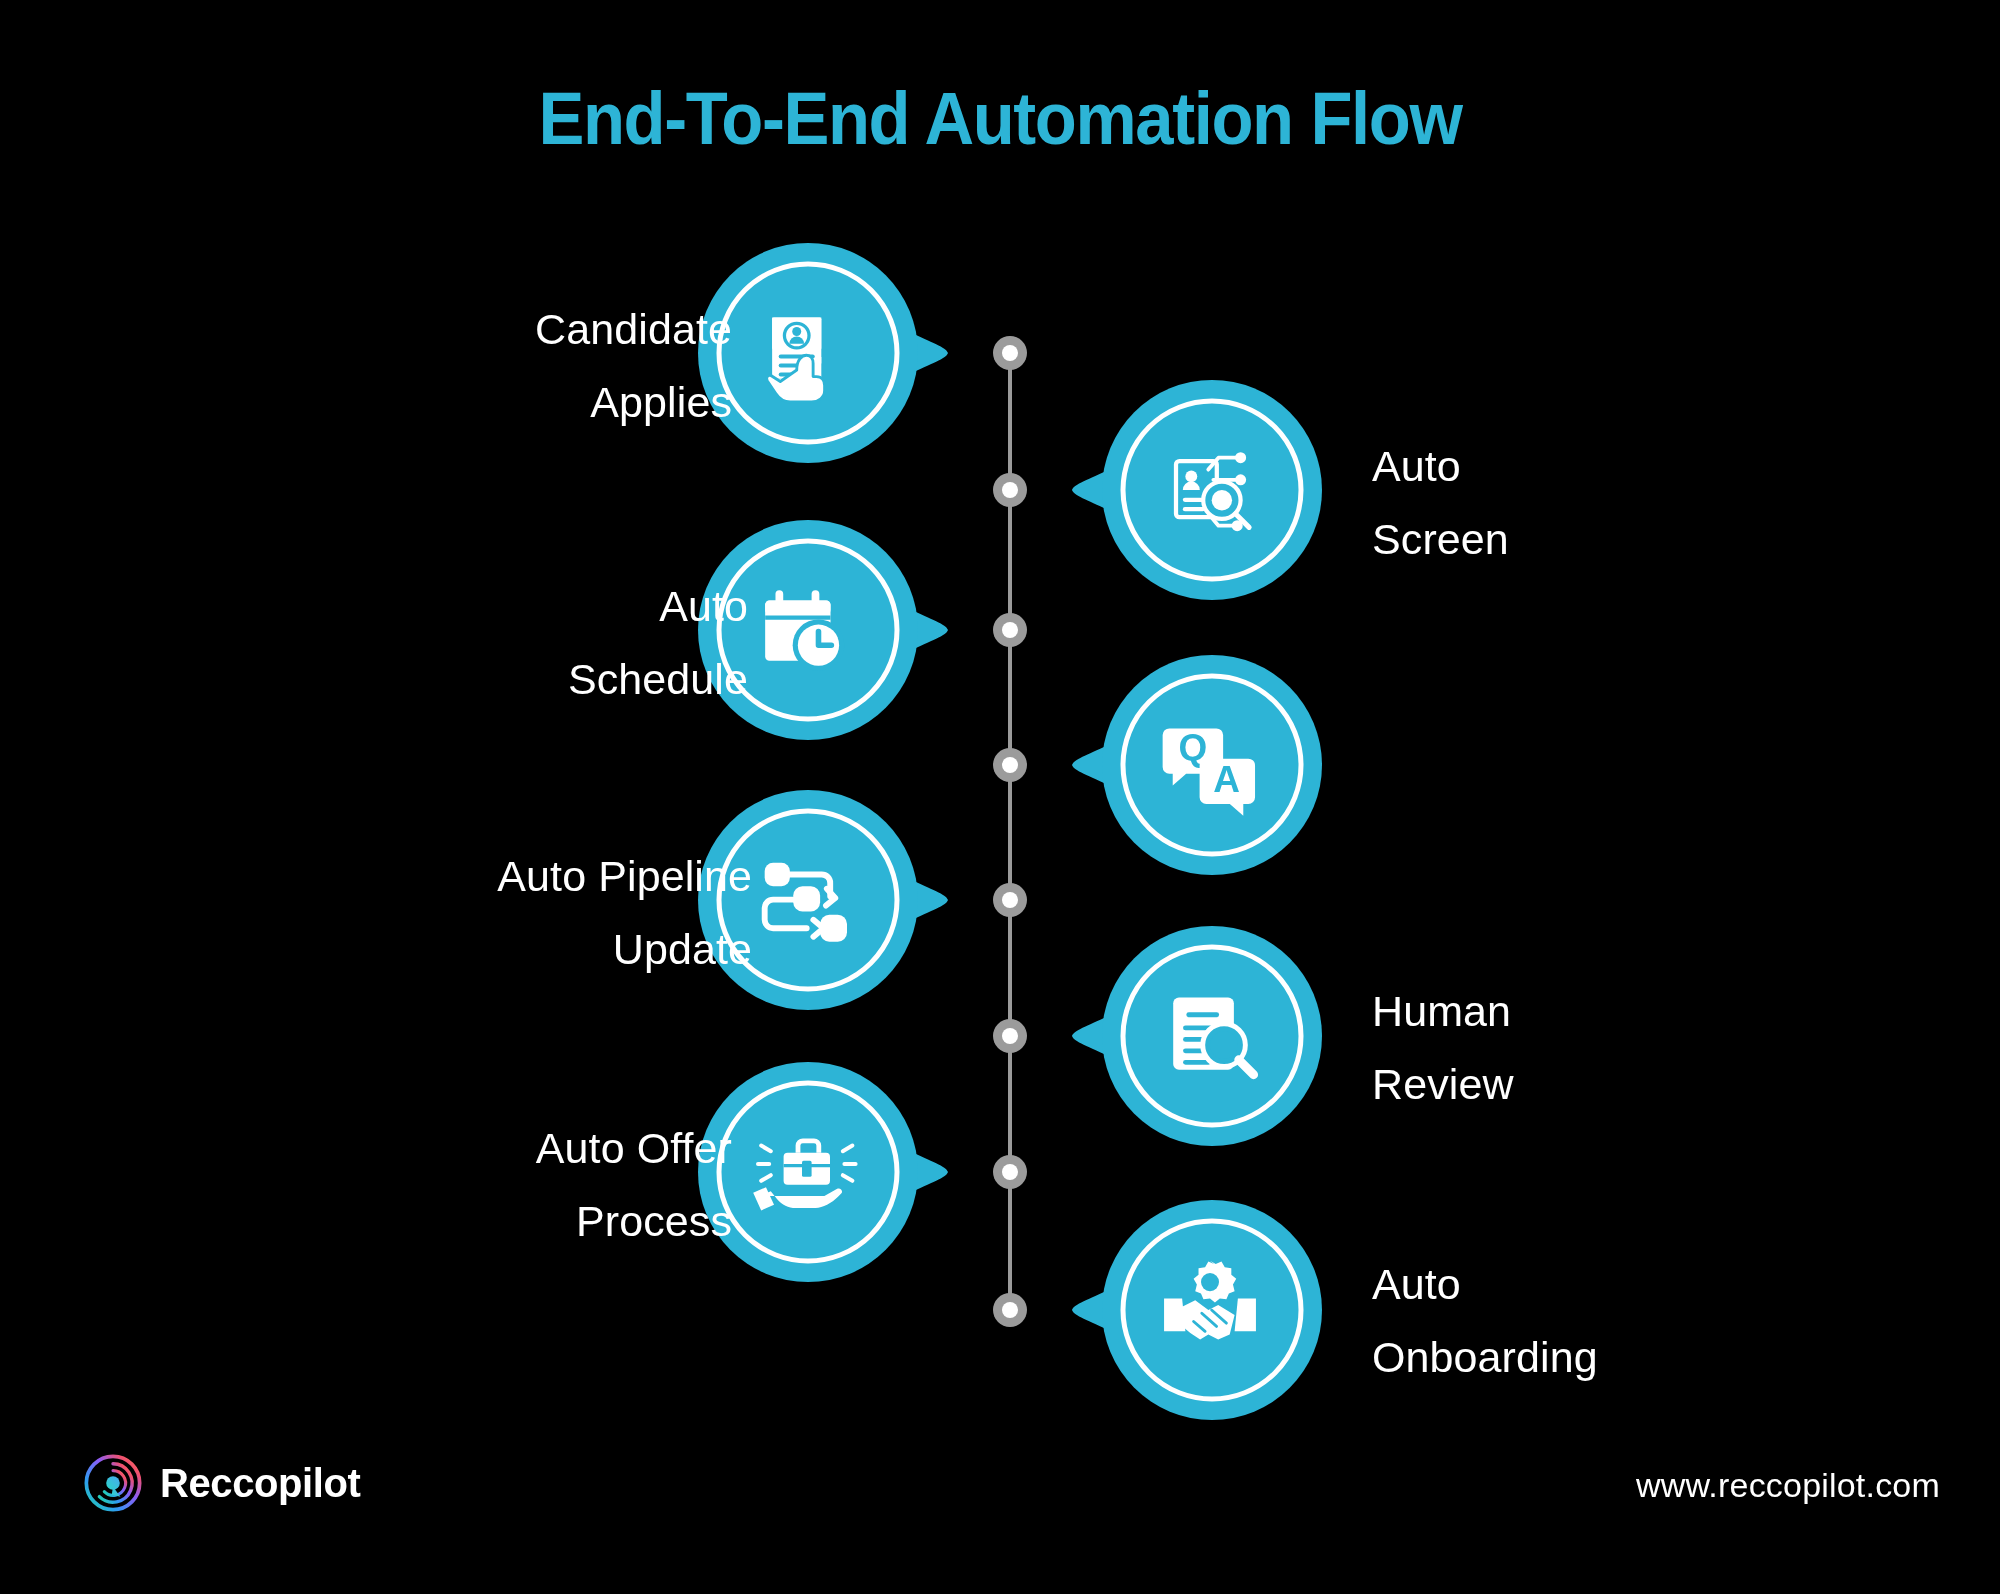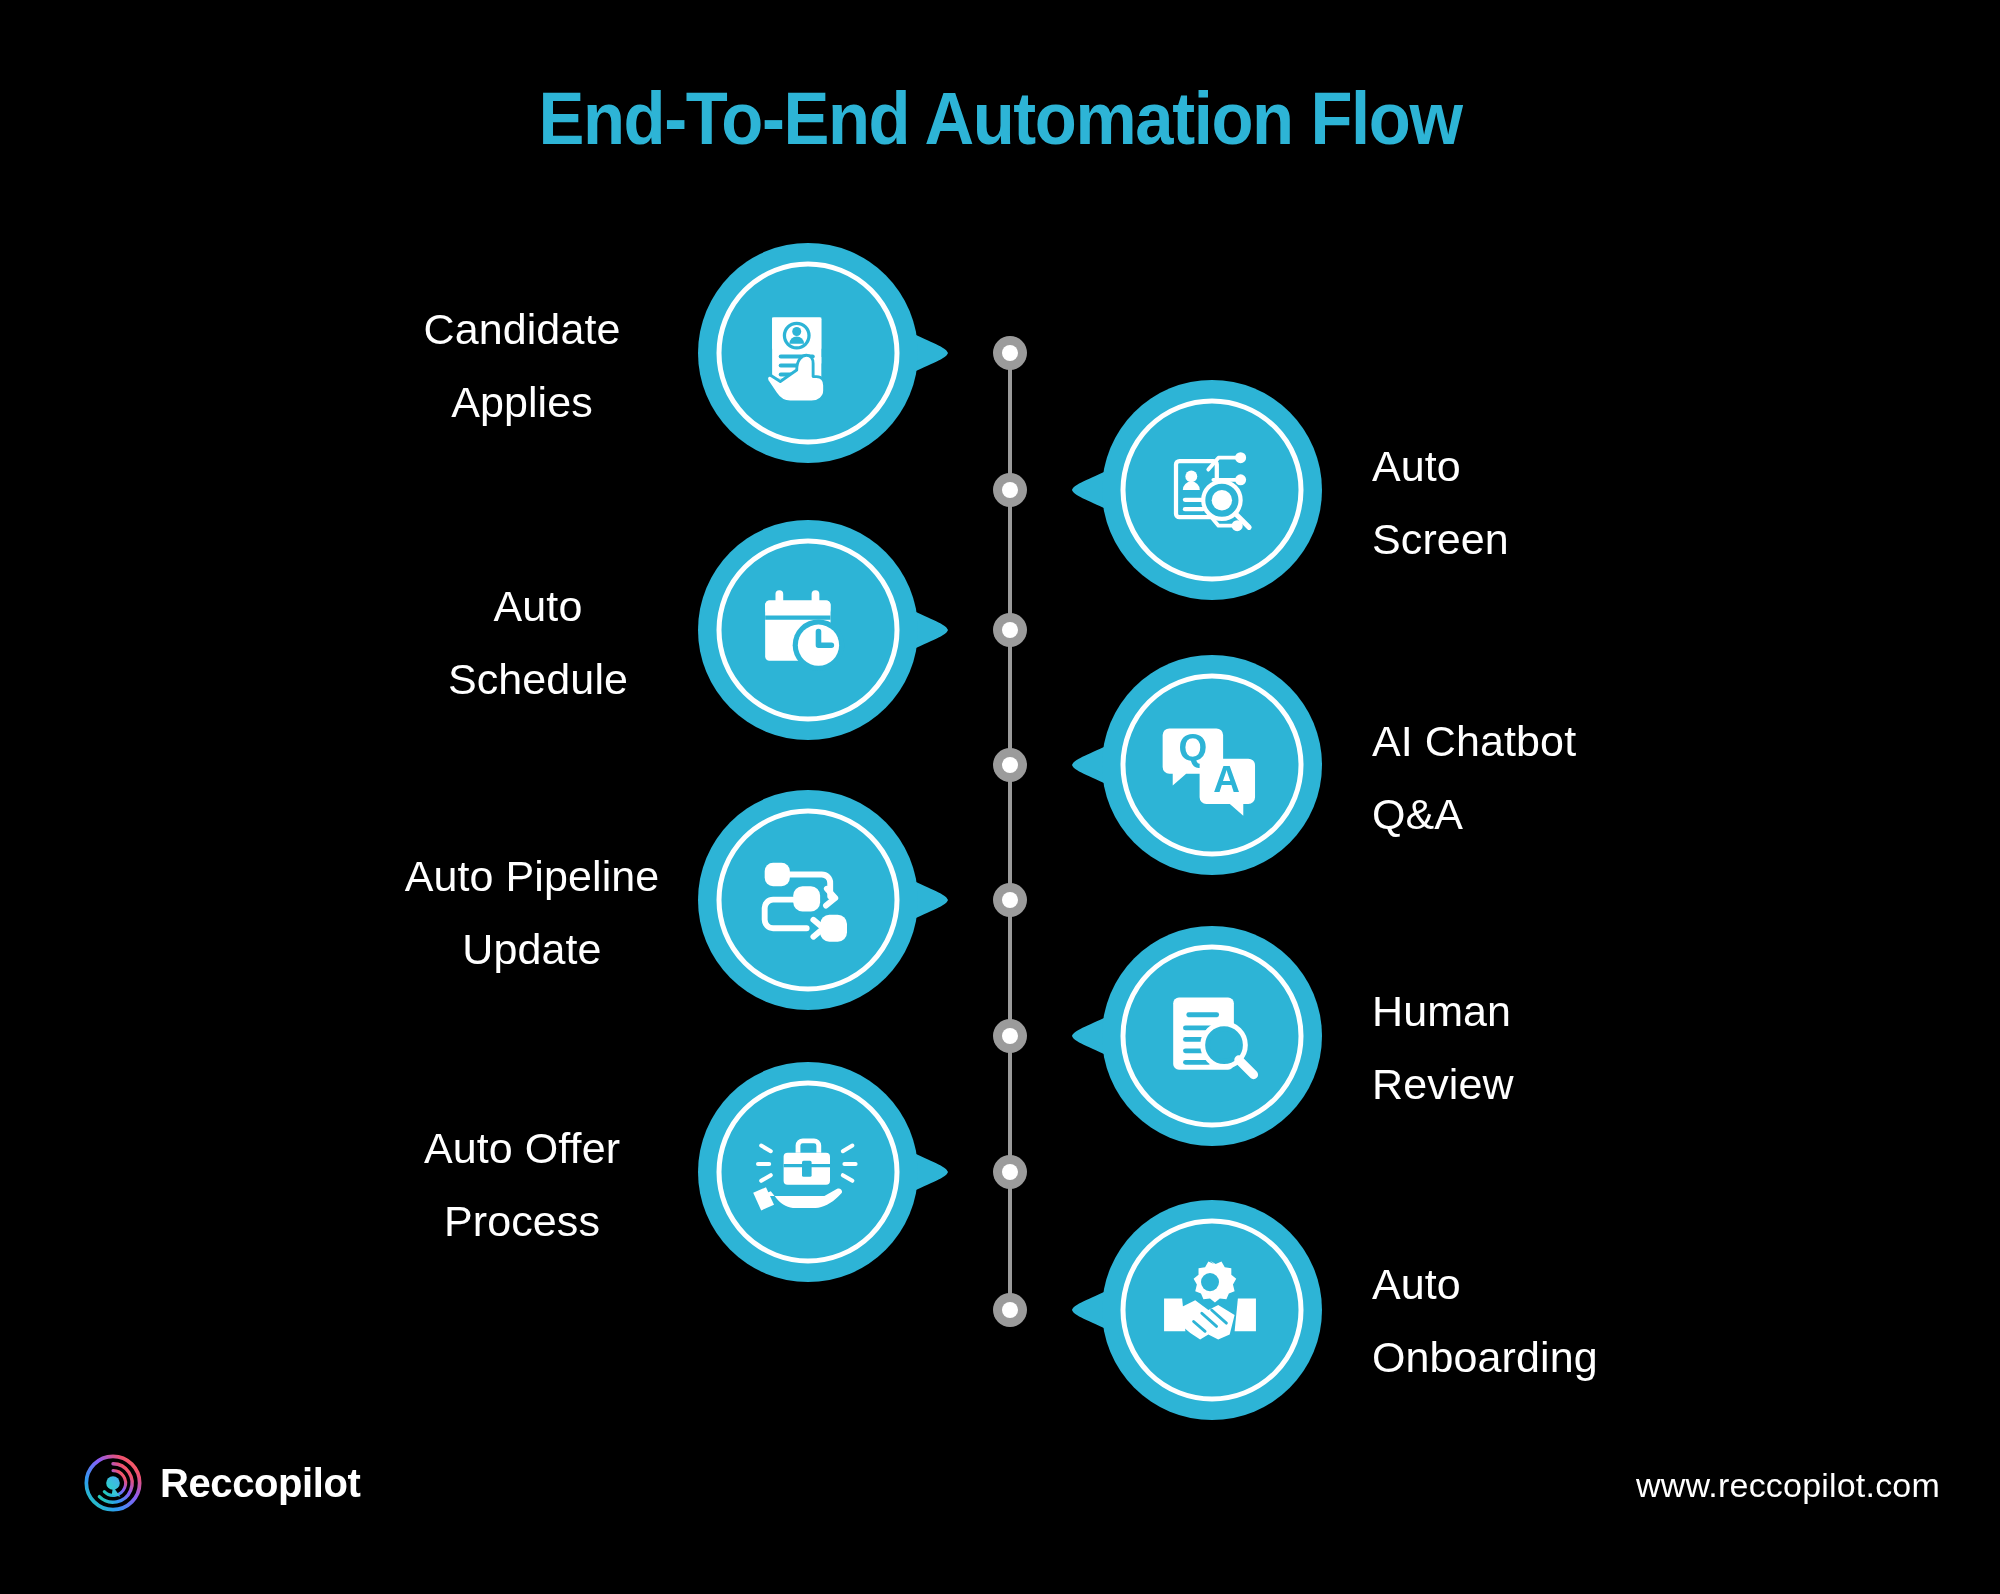--- a/index.html
+++ b/index.html
@@ -59,21 +59,21 @@
   .step-label {
     position: absolute;
     color: #ffffff;
     font-family: "Liberation Sans", sans-serif;
     font-weight: 400;
     font-size: 43px;
     line-height: 73px;
     letter-spacing: 0.1px;
     white-space: pre-line;
   }
-  .step-label.left  { text-align: center; }
+  .step-label.left  { text-align: right; }
   .step-label.right { text-align: left; }
 
   
   .footer-logo {
     position: absolute;
     left: 82px;
     top: 1452px;
     display: flex;
     align-items: center;
     gap: 16px;
@@ -375,22 +375,20 @@
 
     <div class="step-label left" style="left:312px; top:293px;  width:420px;">Candidate
 Applies</div>
 
     <div class="step-label right" style="left:1372px; top:430px; width:420px;">Auto
 Screen</div>
 
     <div class="step-label left" style="left:328px; top:570px;  width:420px;">Auto
 Schedule</div>
 
-    <div class="step-label right" style="left:1372px; top:705px; width:420px;">AI Chatbot
-Q&amp;A</div>
 
     <div class="step-label left" style="left:312px; top:840px;  width:440px;">Auto Pipeline
 Update</div>
 
     <div class="step-label right" style="left:1372px; top:975px; width:420px;">Human
 Review</div>
 
     <div class="step-label left" style="left:312px; top:1112px; width:420px;">Auto Offer
 Process</div>
 

